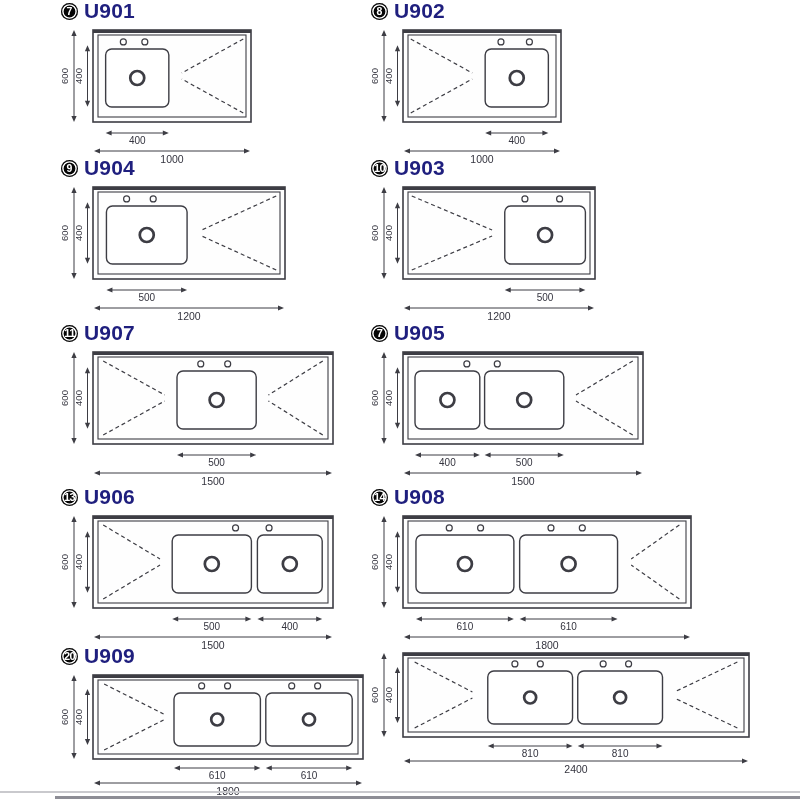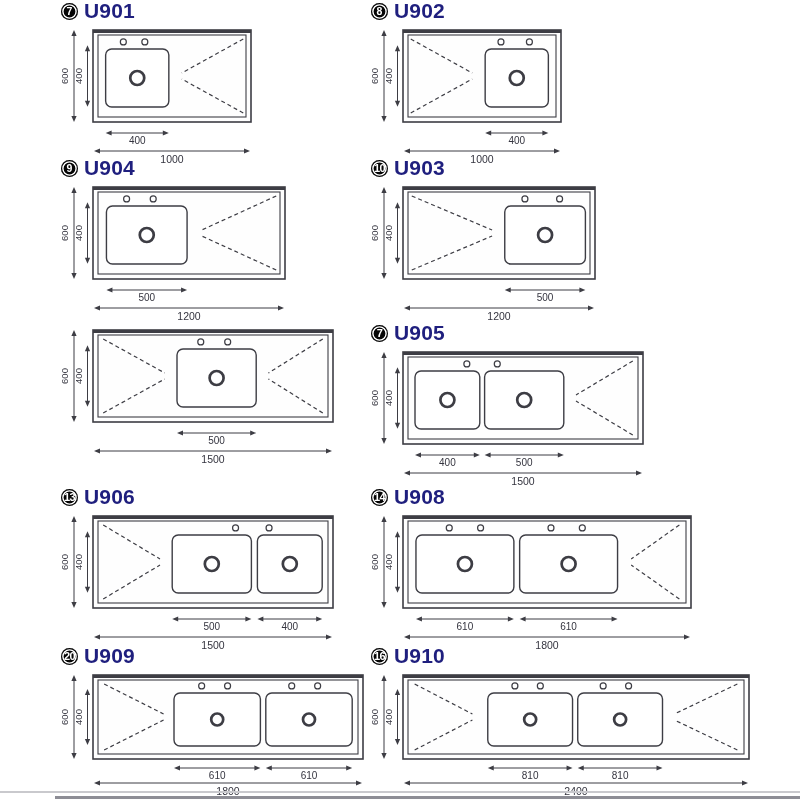--- a/index.html
+++ b/index.html
@@ -197,20 +197,24 @@
           <text x="174.07999999999998" y="122" fill="#34343f" font-size="10" text-anchor="middle">500</text>
           <g>
             <line x1="38" y1="129" x2="218" y2="129" stroke="#3d3d44" stroke-width="1"></line>
             <polygon points="33,129 39,126.4 39,131.6" fill="#3d3d44"></polygon>
             <polygon points="223,129 217,126.4 217,131.6" fill="#3d3d44"></polygon>
           </g>
           <text x="128" y="140.5" fill="#34343f" font-size="10.5" text-anchor="middle">1200</text>
         </svg>
       </div>
       <div class="cell" style="left: 61px; top: 322px;">
+        <div class="hdr">
+          <span class="badge two">11</span>
+          <span class="model">U907</span>
+        </div>
         <svg width="286" height="148">
           <rect x="32" y="8" width="240" height="92" fill="#fefefe" stroke="#3d3d44" stroke-width="1.6"></rect>
           <line x1="32" y1="9.6" x2="272" y2="9.6" stroke="#3d3d44" stroke-width="3"></line>
           <rect x="37" y="13" width="230" height="82" fill="none" stroke="#3d3d44" stroke-width="1.1"></rect>
           <g>
             <line x1="42.2" y1="17" x2="103.8" y2="51" stroke="#3d3d44" stroke-width="1.2" stroke-dasharray="4 3"></line>
             <line x1="42.2" y1="91" x2="103.8" y2="57" stroke="#3d3d44" stroke-width="1.2" stroke-dasharray="4 3"></line>
           </g>
           <g>
             <rect x="116" y="27" width="79.2" height="58" rx="6" ry="6" fill="#ffffff" stroke="#3d3d44" stroke-width="1.4"></rect>
@@ -466,24 +470,20 @@
           <text x="248" y="112" fill="#34343f" font-size="10" text-anchor="middle">610</text>
           <g>
             <line x1="38" y1="116" x2="296" y2="116" stroke="#3d3d44" stroke-width="1"></line>
             <polygon points="33,116 39,113.4 39,118.6" fill="#3d3d44"></polygon>
             <polygon points="301,116 295,113.4 295,118.6" fill="#3d3d44"></polygon>
           </g>
           <text x="167" y="127.5" fill="#34343f" font-size="10.5" text-anchor="middle">1800</text>
         </svg>
       </div>
       <div class="cell" style="left: 371px; top: 645px;">
-        <div class="hdr">
-          <span class="badge two">16</span>
-          <span class="model">U910</span>
-        </div>
         <svg width="392" height="140">
           <rect x="32" y="8" width="346" height="84" fill="#fefefe" stroke="#3d3d44" stroke-width="1.6"></rect>
           <line x1="32" y1="9.6" x2="378" y2="9.6" stroke="#3d3d44" stroke-width="3"></line>
           <rect x="37" y="13" width="336" height="74" fill="none" stroke="#3d3d44" stroke-width="1.1"></rect>
           <g>
             <line x1="43.65" y1="17" x2="101.38999999999999" y2="47" stroke="#3d3d44" stroke-width="1.2" stroke-dasharray="4 3"></line>
             <line x1="43.65" y1="83" x2="101.38999999999999" y2="53" stroke="#3d3d44" stroke-width="1.2" stroke-dasharray="4 3"></line>
           </g>
           <g>
             <rect x="116.77" y="26" width="84.77" height="53" rx="6" ry="6" fill="#ffffff" stroke="#3d3d44" stroke-width="1.4"></rect>

